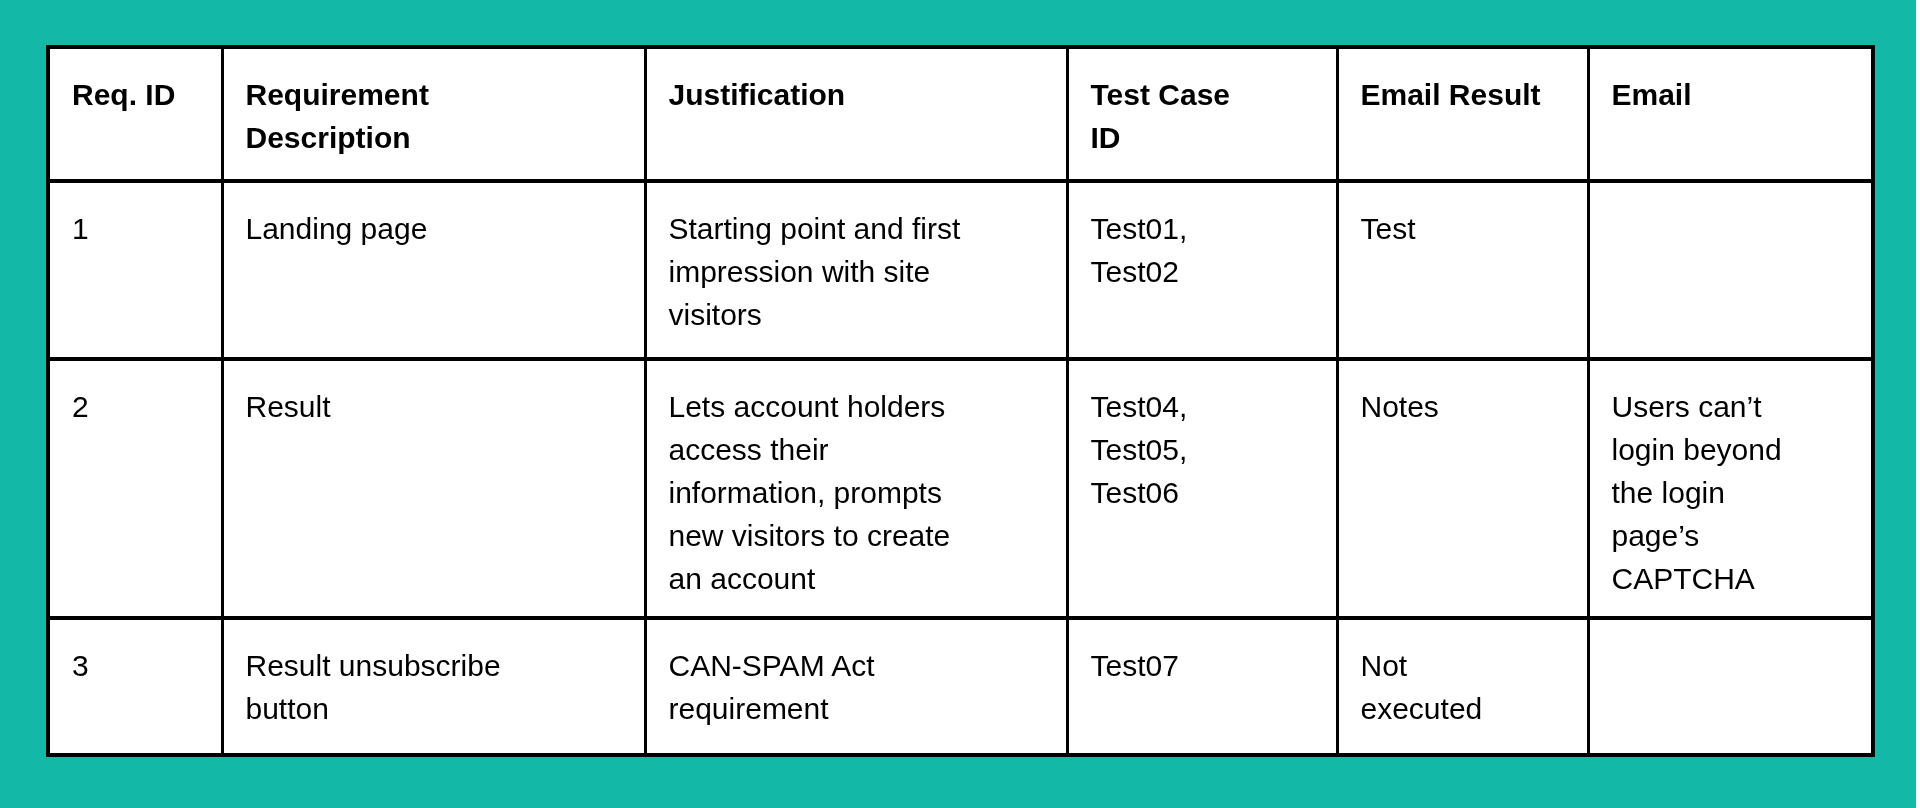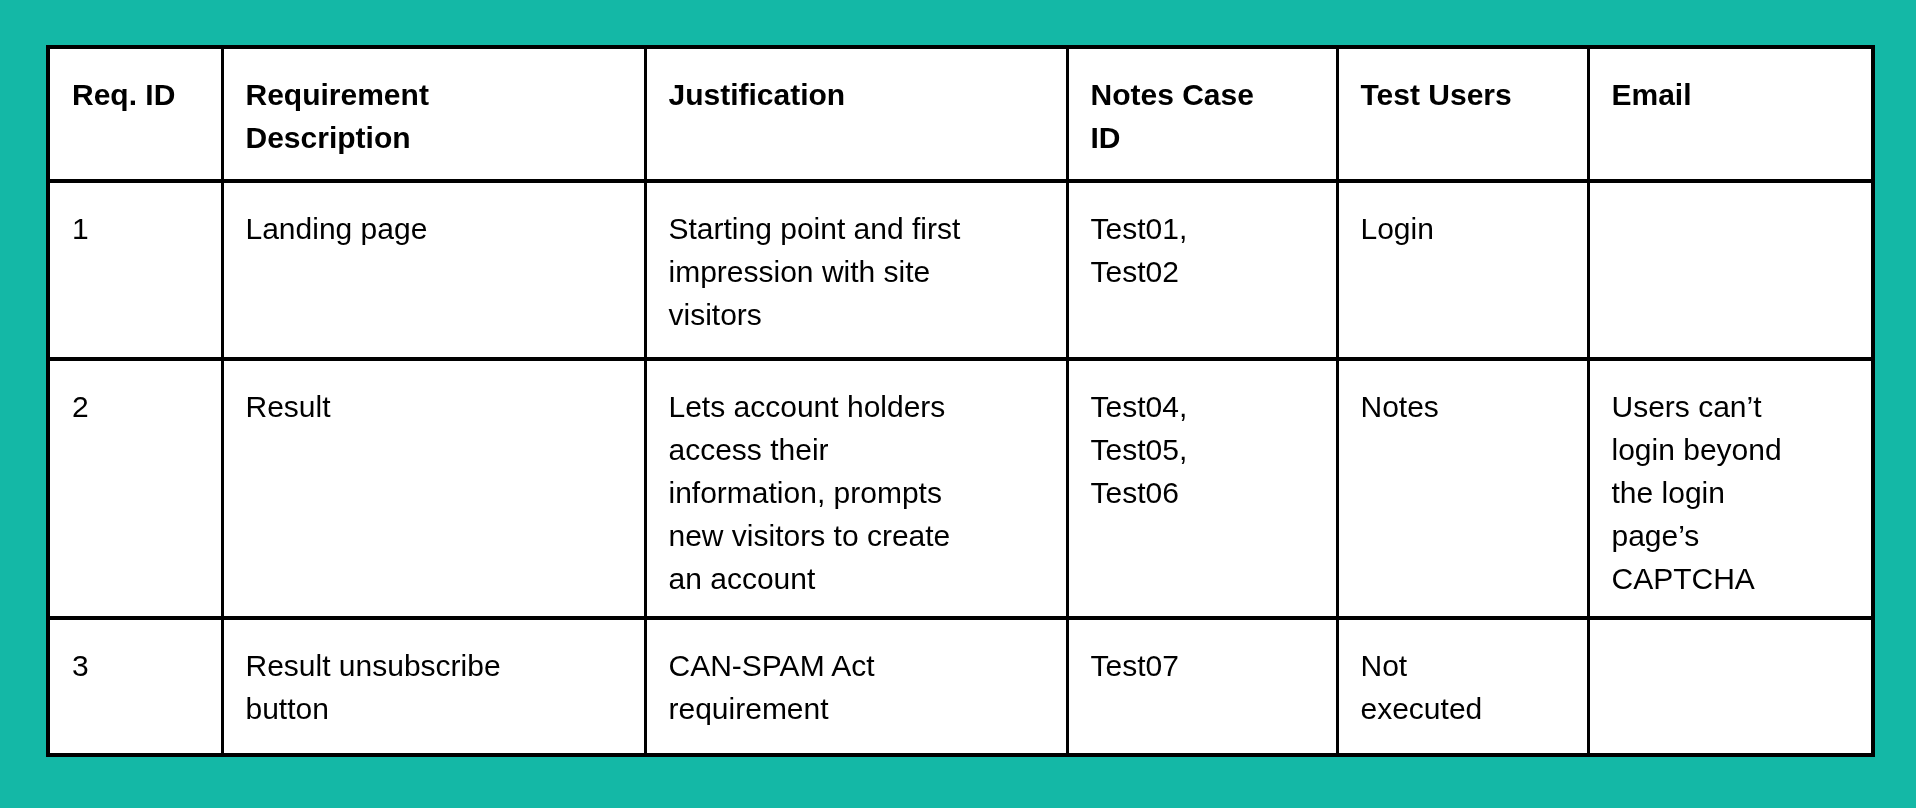--- a/index.html
+++ b/index.html
@@ -62,36 +62,36 @@
       <col style="width:270px">
       <col style="width:251px">
       <col style="width:285px">
     </colgroup>
     <thead>
       <tr class="header-row">
         <th>Req. ID</th>
         <th>Requirement
 Description</th>
         <th>Justification</th>
-        <th>Notes Case
+        <th>Test Case
 ID</th>
-        <th>Test Users</th>
+        <th>Email Result</th>
         <th>Email</th>
       </tr>
     </thead>
     <tbody>
       <tr class="data-row-1">
         <td>1</td>
         <td>Landing page</td>
         <td>Starting point and first
 impression with site
 visitors</td>
         <td>Test01,
 Test02</td>
-        <td>Login</td>
+        <td>Test</td>
         <td></td>
       </tr>
       <tr class="data-row-2">
         <td>2</td>
         <td>Result</td>
         <td>Lets account holders
 access their
 information, prompts
 new visitors to create
 an account</td>

